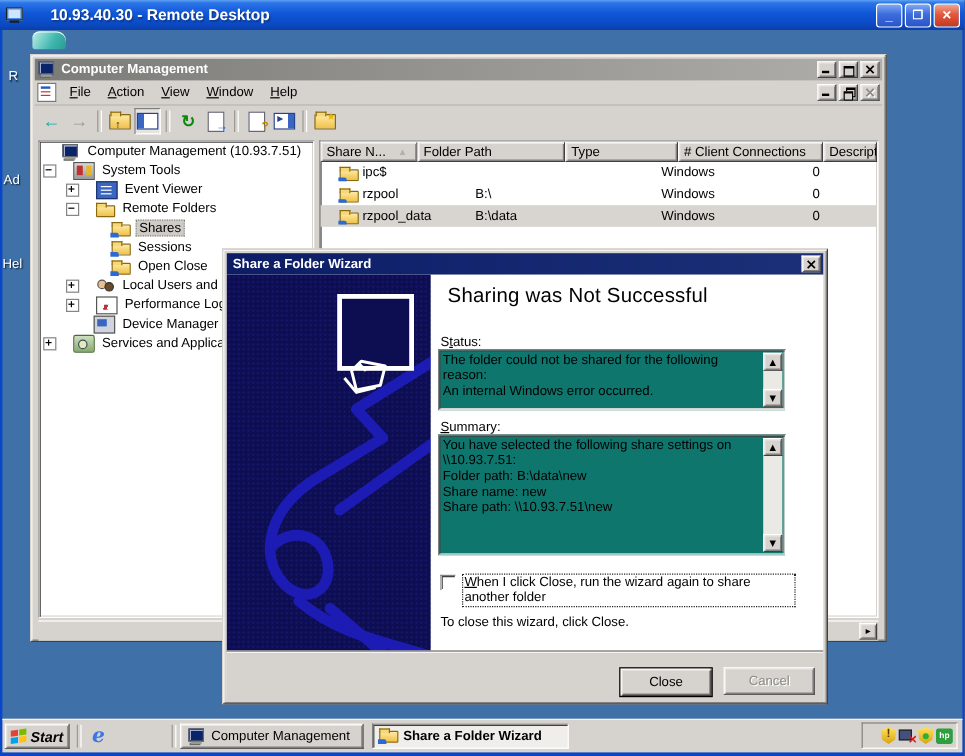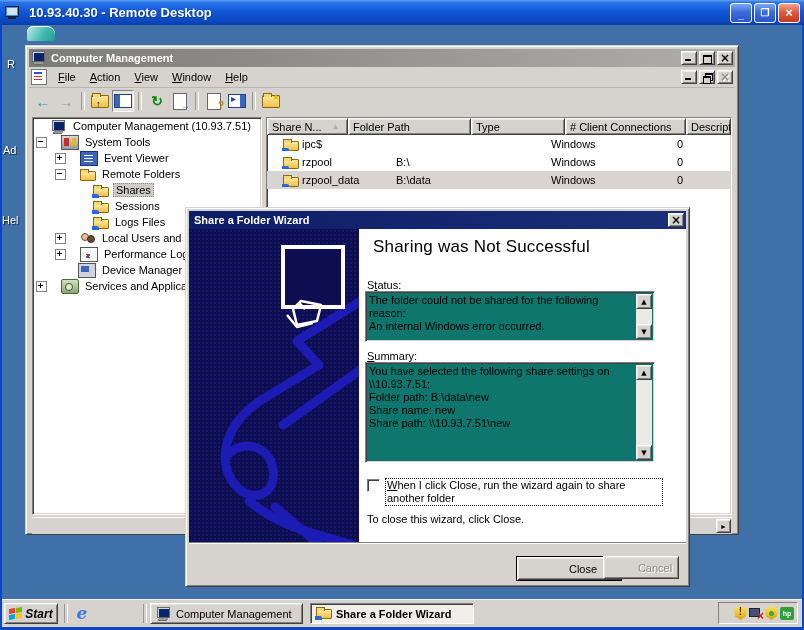--- a/index.html
+++ b/index.html
@@ -5,21 +5,21 @@
   html,body{margin:0;padding:0;}
   body{background:#555;font-family:"Liberation Sans",sans-serif;}
   #screen{position:relative;width:804px;height:630px;background:#0a47c8;overflow:hidden;
           font-size:11px;color:#000;}
   u{text-decoration:underline;}
 
   
   .rdp-titlebar{position:absolute;left:0;top:0;width:804px;height:25px;
     background:linear-gradient(180deg,#5fa2f2 0%,#2b74e8 10%,#1057d8 45%,#0b48c0 85%,#0d3da6 100%);
     display:flex;align-items:center;padding:0 4px;box-sizing:border-box;}
-  .rdp-title{color:#fff;font-weight:bold;font-size:13px;margin-left:9px;flex:1;
+  .rdp-title{color:#fff;font-weight:bold;font-size:13px;margin-left:22px;flex:1;
     text-shadow:1px 1px 1px #103a8a;white-space:nowrap;overflow:hidden;}
   .rdp-ico{width:16px;height:14px;position:relative;flex:none;}
   .rdp-ico::before{content:"";position:absolute;left:1px;top:0;width:12px;height:9px;
     background:#cfe4ff;border:1px solid #123;box-shadow:inset 0 0 0 1px #4a8ae0;}
   .rdp-ico::after{content:"";position:absolute;left:4px;top:11px;width:8px;height:2px;background:#123;}
   .capbtn{width:22px;height:20px;border-radius:3px;margin-left:2px;flex:none;
     border:1px solid #fff;box-sizing:border-box;position:relative;
     background:linear-gradient(180deg,#7da7f5,#3c6cdc 45%,#2a55c8);}
   .capbtn.close{background:linear-gradient(180deg,#f0a58c,#e2583c 45%,#c43a20);}
   .capbtn span{position:absolute;inset:0;color:#fff;font-weight:bold;font-size:11px;
@@ -156,21 +156,21 @@
   .wz-scroll{position:absolute;top:2px;bottom:2px;right:2px;width:16px;background:#ebe9e4;}
   .sbtn{position:absolute;left:0;width:16px;height:15px;display:flex;align-items:center;justify-content:center;
     font-size:7px;color:#000;font-family:"DejaVu Sans",sans-serif;}
   .sbtn.up{top:0;} .sbtn.up::after{content:"\25B2";}
   .sbtn.down{bottom:0;} .sbtn.down::after{content:"\25BC";}
   .cbx{position:absolute;left:8px;width:13px;height:13px;background:#fff;border:1px solid;
     border-color:#808080 #fff #fff #808080;box-shadow:inset 1px 1px 0 #404040;box-sizing:border-box;}
   .cbx-label{position:absolute;left:26px;width:274px;border:1px dotted #222;line-height:13px;padding:0 1px;}
   .wz-strip{position:absolute;left:0;right:0;bottom:0;height:42px;background:#d6d3ce;
     border-top:1px solid #808080;box-shadow:inset 0 1px 0 #fff;}
-  .btn{position:absolute;width:76px;height:23px;display:flex;align-items:center;justify-content:center;padding-left:28px;}
+  .btn{position:absolute;width:76px;height:23px;display:flex;align-items:center;justify-content:center;}
   .btn.default{border:1px solid #000;background:#d6d3ce;
     box-shadow:inset 1px 1px 0 #fff, inset -1px -1px 0 #404040, inset 2px 2px 0 #e9e7e3, inset -2px -2px 0 #808080;}
   .btn.disabled{color:#8b8b86;text-shadow:1px 1px 0 #fff;}
 
   
   #taskbar{position:absolute;left:2px;bottom:3px;width:800px;height:27px;background:#d6d3ce;border-top:1px solid #f4f3f0;}
   .startbtn{position:absolute;left:2px;top:3px;width:54px;height:21px;display:flex;align-items:center;justify-content:center;gap:3px;font-weight:bold;font-size:12px;font-style:italic;}
   .flag{width:13px;height:12px;position:relative;transform:skewY(-8deg);flex:none;}
   .flag::before{content:"";position:absolute;left:0;top:0;width:6px;height:5px;background:#e34234;box-shadow:7px 0 0 #7eb900;}
   .flag::after{content:"";position:absolute;left:0;top:6px;width:6px;height:5px;background:#00a2e8;box-shadow:7px 0 0 #ffc20e;}
@@ -304,21 +304,21 @@
         <div class="ti d3 sel">
             <span class="tic tic-folder tic-shared"></span>
             <span class="lbl">Shares</span>
           </div>
         <div class="ti d3">
             <span class="tic tic-folder tic-shared"></span>
             <span class="lbl">Sessions</span>
           </div>
         <div class="ti d3">
             <span class="tic tic-folder tic-shared"></span>
-            <span class="lbl">Logs Files</span>
+            <span class="lbl">Open Close</span>
           </div>
         <div class="ti d2">
             <span class="exp plus"></span>
             <span class="tic tic-users"></span>
             <span class="lbl">Local Users and Grou</span>
           </div>
         <div class="ti d2">
             <span class="exp plus"></span>
             <span class="tic tic-perf"></span>
             <span class="lbl">Performance Logs ar</span>

